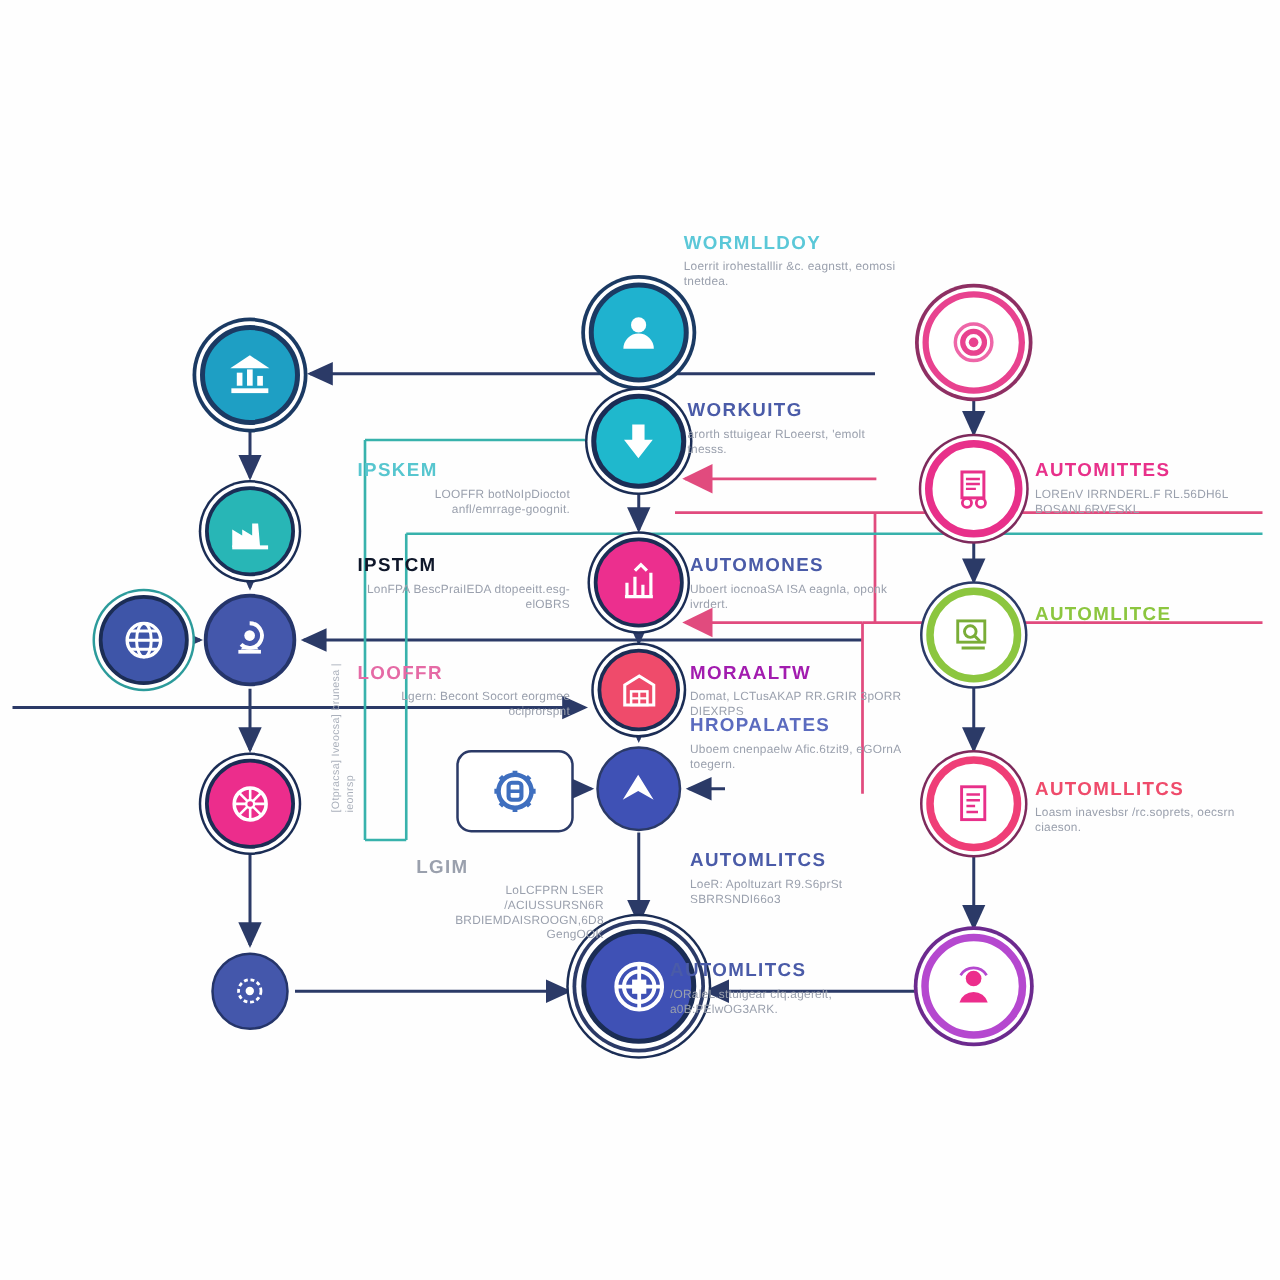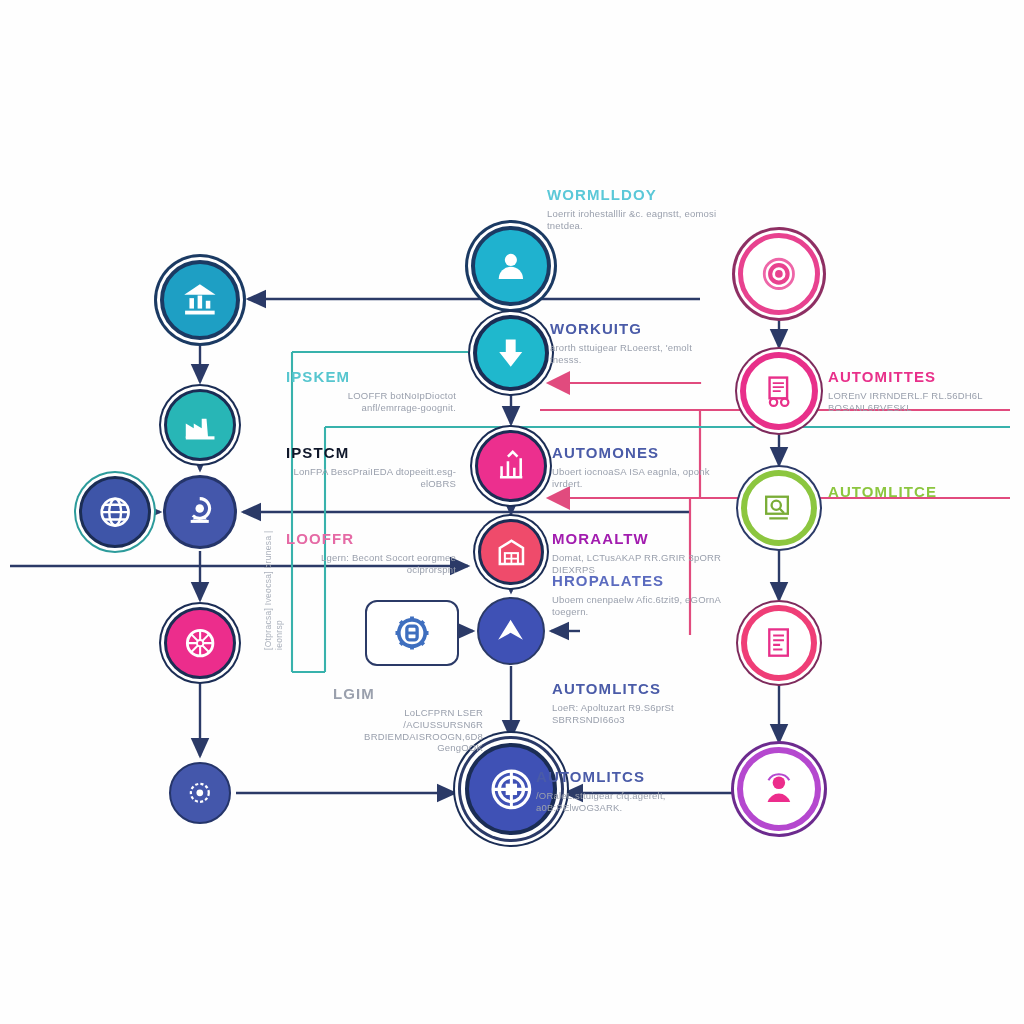--- a/index.html
+++ b/index.html
@@ -303,16 +303,20 @@
 
   <div class="lbl right" style="left:828px;top:368px;width:190px;">
     <div class="t" style="color:#e8308a">AUTOMITTES</div>
     <div class="d">LOREnV IRRNDERL.F RL.56DH6L BOSANL6RVESKL</div>
   </div>
 
   <div class="lbl right" style="left:828px;top:483px;width:190px;">
     <div class="t" style="color:#8cc63f">AUTOMLITCE</div>
   </div>
 
+  <div class="lbl right" style="left:828px;top:623px;width:190px;">
+    <div class="t" style="color:#ef4b6b">AUTOMLLITCS</div>
+    <div class="d">Loasm inavesbsr /rc.soprets, oecsrn ciaeson.</div>
+  </div>
 
   <div class="vlabel" style="left:263px;top:525px;height:125px;">[Otpracsa] Iveocsa]  brunesa | ieonrsp</div>
 
 </div>
 
 </body></html>

